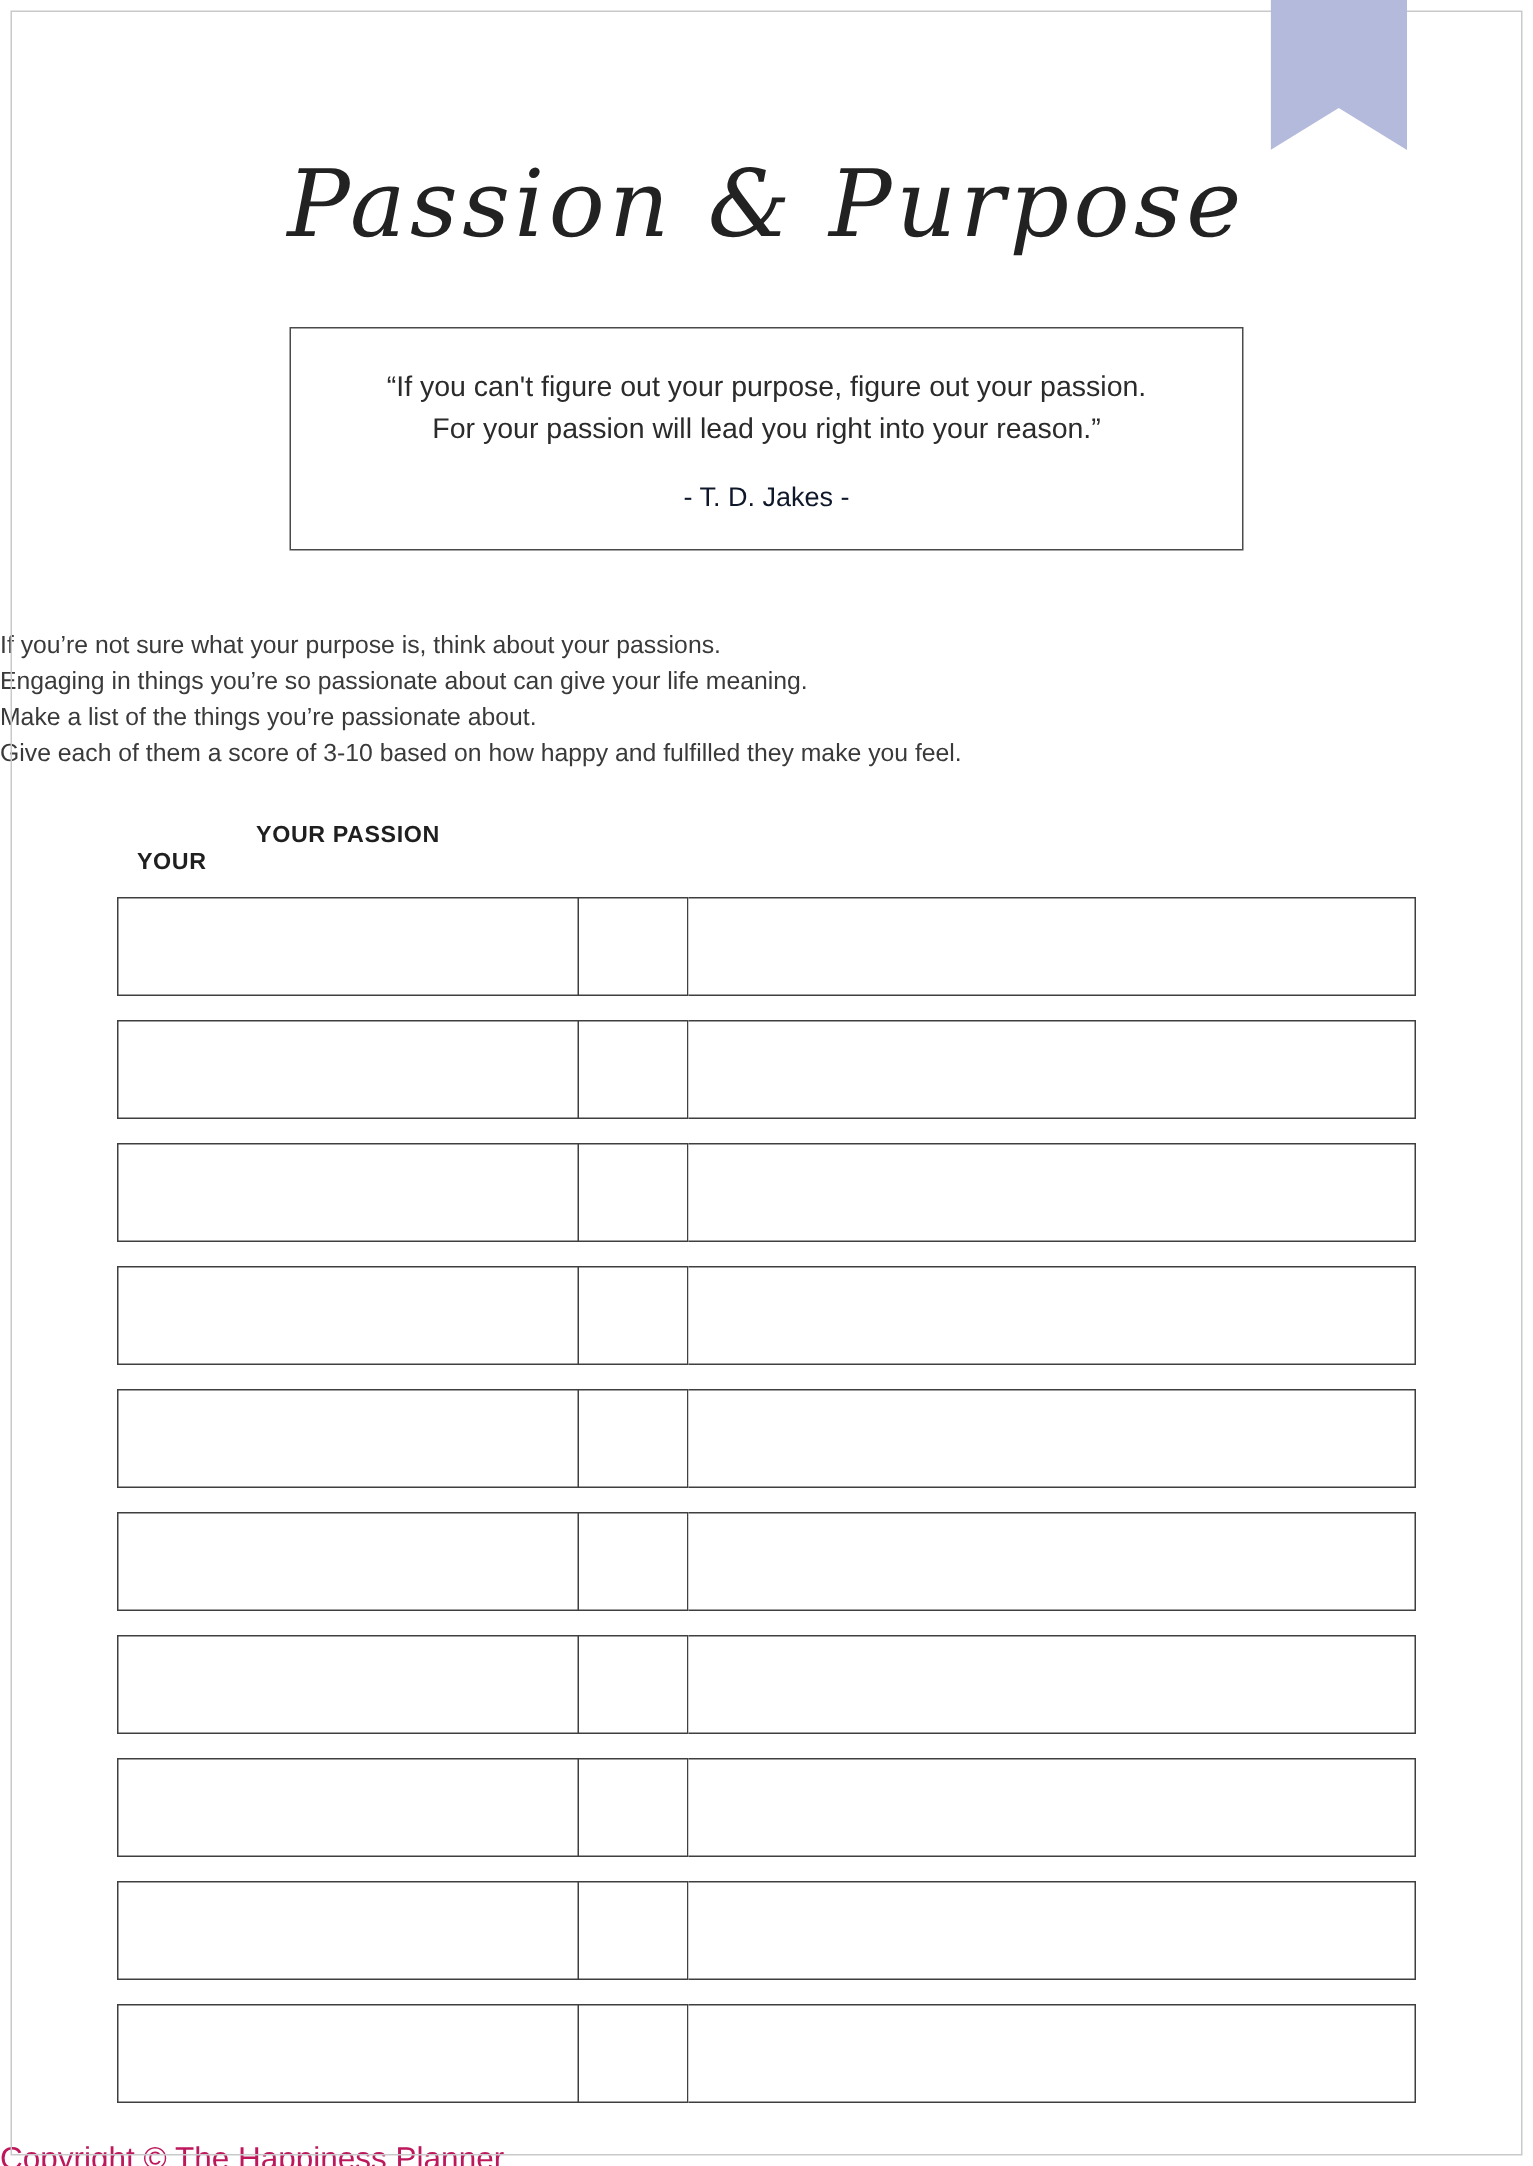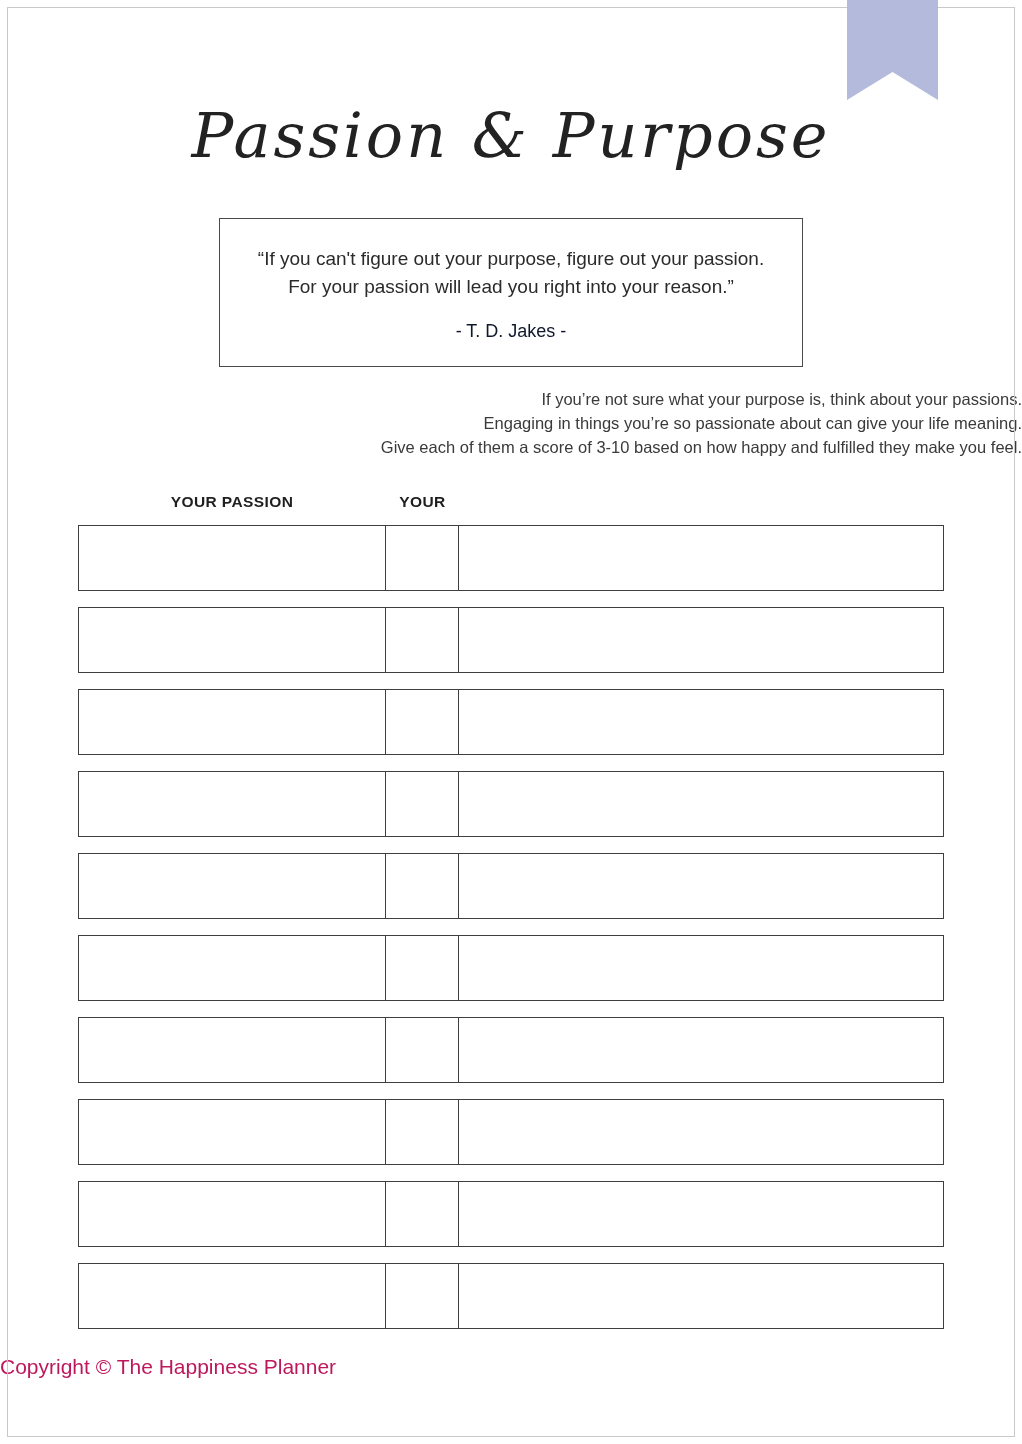--- a/index.html
+++ b/index.html
@@ -31,53 +31,54 @@
     margin-top: 99px;
     text-align: center;
     font-family: "DejaVu Serif", serif;
     font-style: italic;
     font-weight: 400;
     font-size: 62px;
     letter-spacing: 3px;
     color: #222222;
   }
   .quote-box {
-    width: 584px;
+    width: 636px;
     margin: 46px auto 0 auto;
     border: 1px solid #4a4a4a;
     padding: 26px 20px 24px 20px;
     text-align: center;
   }
   .quote-line {
     font-size: 19px;
     line-height: 28px;
     color: #2b2b2b;
   }
   .quote-attrib {
     margin-top: 20px;
     font-size: 18px;
     color: #0f172a;
   }
   .instructions {
-    margin-top: 20px;
-    text-align: right;
+    margin-top: 51px;
+    text-align: left;
   }
   .instr-line {
     display: block;
     font-size: 16.5px;
     line-height: 24px;
     color: #3a3a3a;
   }
   .table-area {
     width: 866px;
     margin: 34px auto 0 auto;
   }
   .header-row {
     display: flex;
     margin-bottom: 14px;
+    flex-direction: column;
   }
   .header-cell {
     font-size: 15.5px;
     font-weight: bold;
     letter-spacing: 0.4px;
     text-align: center;
     color: #1f1f1f;
   }
   .hc-passion { width: 308px; }
   .hc-score   { width: 73px; }
@@ -112,20 +113,21 @@
 
 <div class="quote-box">
   <div class="quote-line">“If you can't figure out your purpose, figure out your passion.</div>
   <div class="quote-line">For your passion will lead you right into your reason.”</div>
   <div class="quote-attrib">- T. D. Jakes -</div>
 </div>
 
 <div class="instructions">
   <span class="instr-line">If you’re not sure what your purpose is, think about your passions.</span>
   <span class="instr-line">Engaging in things you’re so passionate about can give your life meaning.</span>
+  <span class="instr-line">Make a list of the things you’re passionate about.</span>
   <span class="instr-line">Give each of them a score of 3-10 based on how happy and fulfilled they make you feel.</span>
 </div>
 
 <div class="table-area">
   <div class="header-row">
     <div class="header-cell hc-passion">YOUR PASSION</div>
     <div class="header-cell hc-score">YOUR</div>
   </div>
   <div id="rows-container">
       <div class="t-row">

